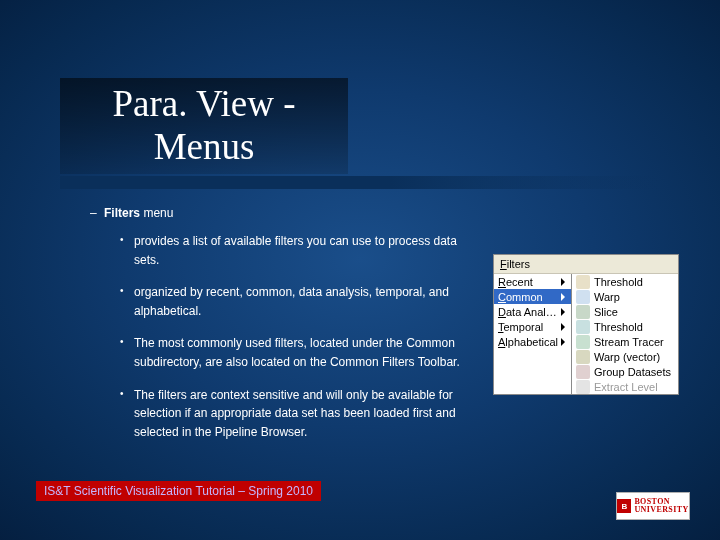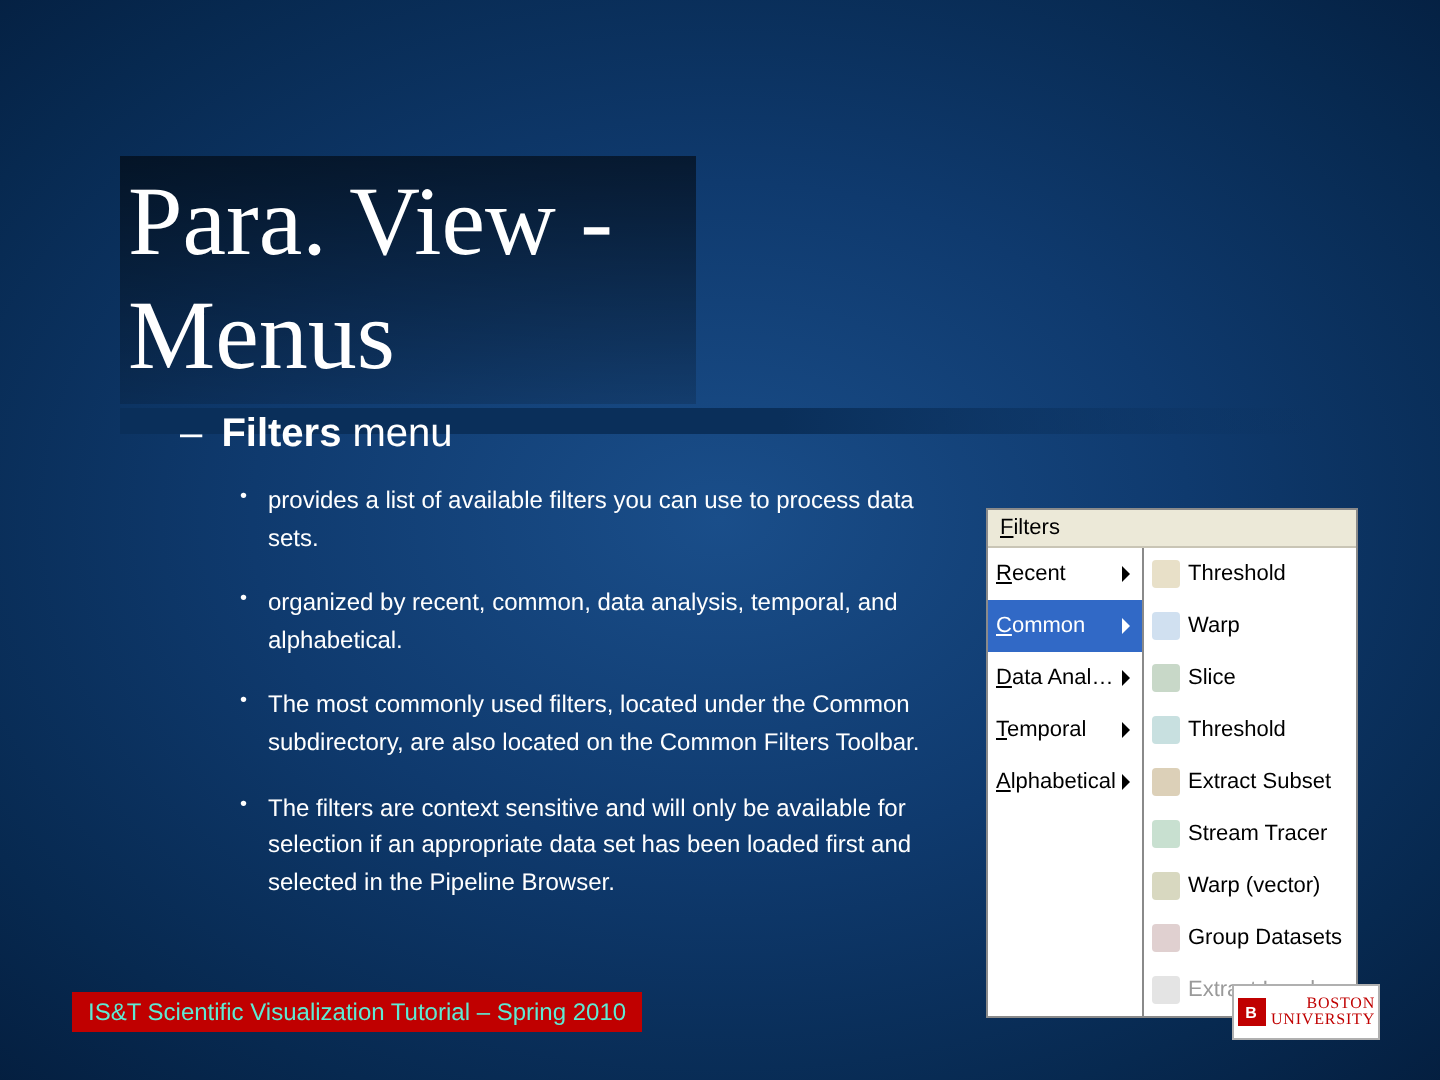--- a/index.html
+++ b/index.html
@@ -6,31 +6,31 @@
   body {
     width: 720px; height: 540px;
     background: radial-gradient(ellipse 780px 560px at 50% 48%,
       #1a4e8a 0%, #0f3a6e 30%, #072950 55%, #031a38 75%, #000814 100%);
     font-family: Arial, Helvetica, sans-serif;
     color: #fff; position: relative; overflow: hidden;
   }
   .title-wrap { position: absolute; top: 78px; left: 60px; right: 60px; }
   .title {
     font-family: "Times New Roman", Times, serif;
-    font-size: 49px; font-weight: 400; color: #fff;
+    font-size: 37px; font-weight: 400; color: #fff;
     background: linear-gradient(to bottom, rgba(0,0,0,0.55), rgba(0,0,0,0.15));
-    padding: 4px 4px 6px 4px; display: inline-block; width: 288px;
+    padding: 4px 4px 6px 4px; display: inline-block; width: 288px; text-align: center;
   }
   .title-underline {
     height: 13px; width: 100%;
     background: linear-gradient(to right, #0a2f5a 0%, #0a2f5a 55%, rgba(10,47,90,0) 100%);
     margin-top: 2px;
   }
   .content { position: absolute; top: 206px; left: 90px; width: 390px; }
-  .subhead { font-size: 20px; margin-bottom: 12px; }
+  .subhead { font-size: 12px; margin-bottom: 12px; }
   .subhead .dash { margin-right: 4px; }
   .subhead .bold { font-weight: 700; }
   ul.bullets { list-style: none; margin-left: 30px; }
   ul.bullets > li {
     font-size: 12px; line-height: 1.55; margin-bottom: 14px;
     position: relative; padding-left: 14px;
   }
   ul.bullets > li::before {
     content: "•"; position: absolute; left: 0; top: 0; font-size: 10px;
   }
@@ -43,21 +43,21 @@
     background: #ece9d8; padding: 3px 6px; border-bottom: 1px solid #c9c5b5;
     font-size: 11px;
   }
   .menu-cols { display: flex; }
   .menu-left {
     width: 78px; background: #fff; border-right: 1px solid #8a8a8a;
   }
   .menu-right { flex: 1; background: #fff; }
   .menu-left .mi, .menu-right .mi {
     display: flex; align-items: center; padding: 2px 6px 2px 4px;
-    height: 26px; white-space: nowrap;
+    height: 15px; white-space: nowrap;
   }
   .menu-left .mi.hl { background: #3169c6; color: #fff; }
   .menu-left .mi .label { flex: 1; overflow: hidden; text-overflow: ellipsis; }
   .menu-left .mi .arrow {
     width: 0; height: 0; border-top: 4px solid transparent;
     border-bottom: 4px solid transparent; border-left: 4px solid #000;
   }
   .menu-left .mi.hl .arrow { border-left-color: #fff; }
   .menu-right .mi .ic {
     width: 14px; height: 14px; margin-right: 4px; flex-shrink: 0;
@@ -71,32 +71,32 @@
   .ic-slice { background: #c8d8c8; }
   .ic-thresh { background: #c8e0e0; }
   .ic-ext { background: #dcd0b8; }
   .ic-glyph { background: #d8d0e8; }
   .ic-stream { background: #c8e0d0; }
   .ic-warp { background: #d8d8c0; }
   .ic-group { background: #e0d0d0; }
   .ic-extl { background: #e4e4e4; }
   .und { text-decoration: underline; }
   .footer {
-    position: absolute; left: 36px; bottom: 24px;
-    background: #c00000; color: #5eead4; font-size: 12px;
+    position: absolute; left: 36px; bottom: 39px;
+    background: #c00000; color: #c4b5fd; font-size: 12px;
     padding: 3px 8px;
   }
   .logo {
     position: absolute; right: 30px; bottom: 20px; width: 74px; height: 28px;
     background: #fff; border: 1px solid #b0b0b0;
     display: flex; align-items: center; justify-content: center;
   }
   .logo .bu {
-    font-family: "Times New Roman", serif; font-weight: 400;
-    font-size: 8px; color: #c00000; text-align: right; line-height: 1.05;
+    font-family: "Times New Roman", serif; font-weight: 700;
+    font-size: 8px; color: #c00000; text-align: left; line-height: 1.05;
     letter-spacing: 0.4px;
   }
   .logo .sq {
     width: 14px; height: 14px; background: #c00000; color: #fff;
     font-size: 8px; font-weight: 700; display: flex;
     align-items: center; justify-content: center; margin-right: 3px;
   }
 </style>
 </head>
 <body>
@@ -157,24 +157,20 @@
         </div>
         <div class="mi">
           <span class="ic ic-slice"></span>
           <span>Slice</span>
         </div>
         <div class="mi">
           <span class="ic ic-thresh"></span>
           <span>Threshold</span>
         </div>
         <div class="mi">
-          <span class="ic ic-ext"></span>
-          <span>Extract Subset</span>
-        </div>
-        <div class="mi">
           <span class="ic ic-stream"></span>
           <span>Stream Tracer</span>
         </div>
         <div class="mi">
           <span class="ic ic-warp"></span>
           <span>Warp (vector)</span>
         </div>
         <div class="mi">
           <span class="ic ic-group"></span>
           <span>Group Datasets</span>

